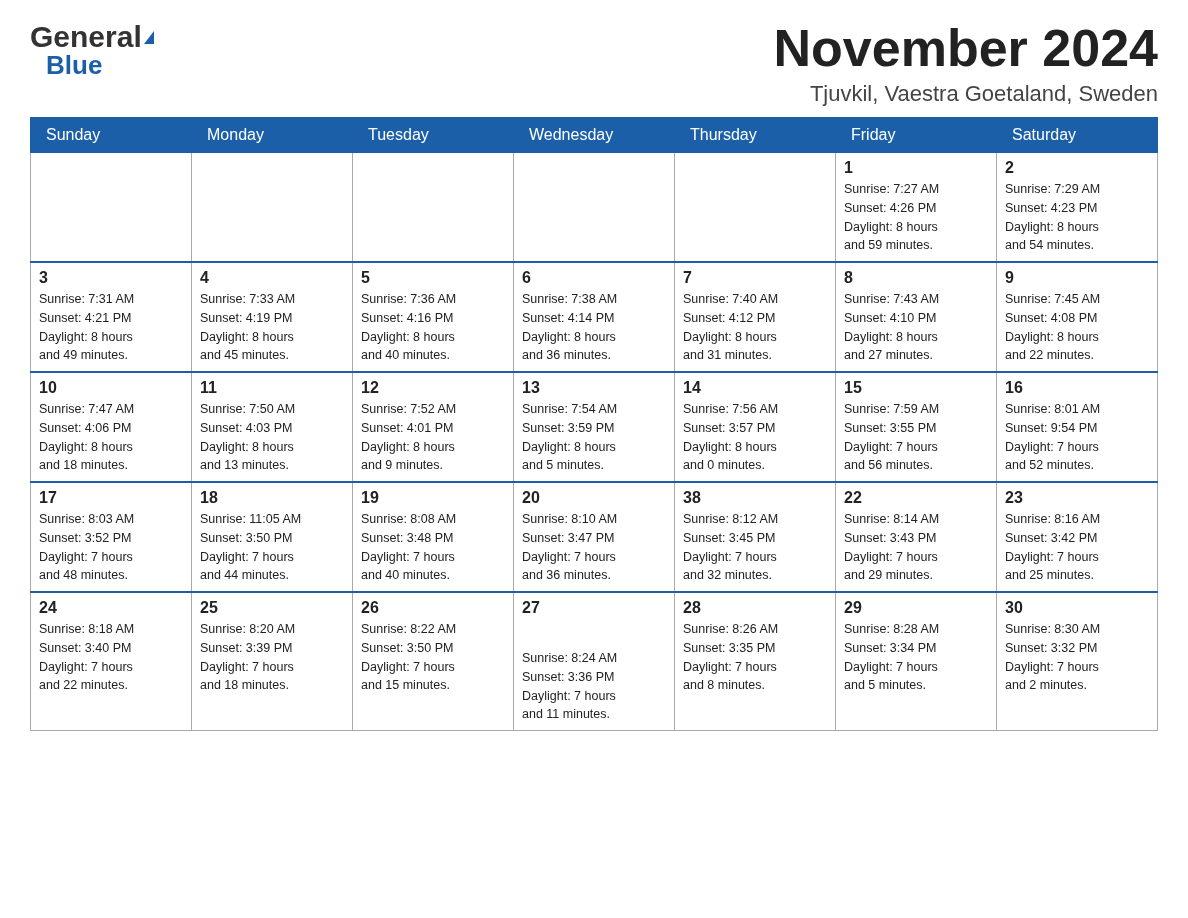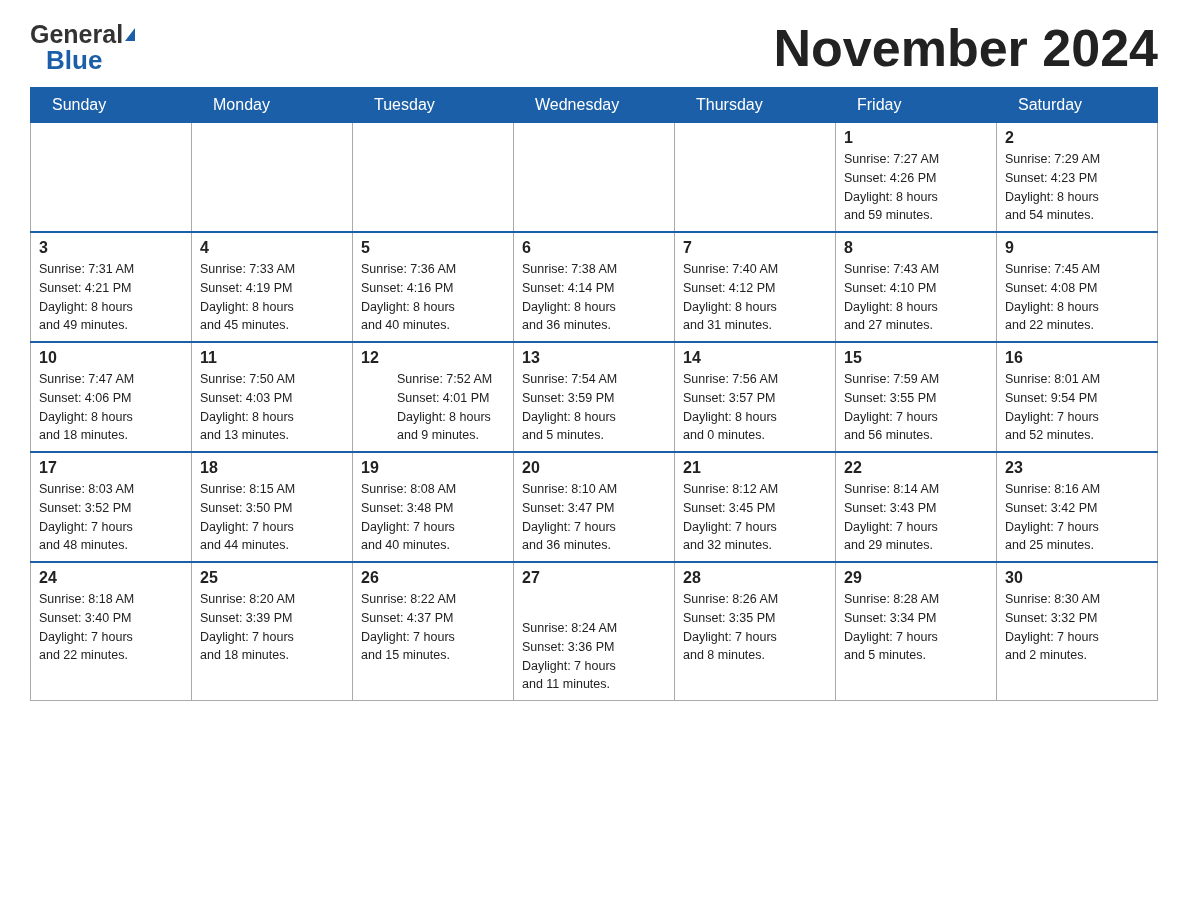--- a/index.html
+++ b/index.html
@@ -38,21 +38,21 @@
     }
     .calendar {
       width: 100%;
       border-collapse: collapse;
       margin-top: 10px;
     }
     .calendar th {
       background-color: #1a5fa8;
       color: #fff;
       text-align: left;
-      padding: 8px 21px;
+      padding: 8px 15px;
       font-size: 16px;
       font-weight: normal;
       border: 1px solid #1a5fa8;
     }
     .calendar td {
       vertical-align: top;
       padding: 6px 8px;
       border: 1px solid #aaa;
       width: 14.28%;
       font-size: 12.5px;
@@ -79,28 +79,29 @@
     }
     .empty-cell {
       background: #f9f9f9;
     }
   </style>
 </head>
 <body>
 
 <div class="header">
   <div class="logo">
-    <div style="display:flex; align-items:center; font-size:25px; font-weight:bold; color:#333;">
+    <div style="display:flex; align-items:center; font-size:30px; font-weight:bold; color:#333;">
       <span style="color:#333;">General</span>
       <span style="display:inline-block; margin-left:2px; width:0; height:0; border-left:10px solid transparent; border-right:0px solid transparent; border-bottom:13px solid #1a5fa8;"></span>
     </div>
     <div style="color:#1a5fa8; font-size:26px; font-weight:bold; margin-top:-4px; margin-left:16px;">Blue</div>
   </div>
   <div class="title-area">
     <div class="month-title">November 2024</div>
+    <div class="location">Tjuvkil, Vaestra Goetaland, Sweden</div>
   </div>
 </div>
 
 <table class="calendar">
   <thead>
     <tr>
     <th>Sunday</th>
         <th>Monday</th>
         <th>Tuesday</th>
         <th>Wednesday</th>
@@ -192,21 +193,21 @@
         </td>
         <td>
           <span class="day-number">11</span>
           <div class="day-info" style="white-space: pre-line;">Sunrise: 7:50 AM
 Sunset: 4:03 PM
 Daylight: 8 hours
 and 13 minutes.</div>
         </td>
         <td>
           <span class="day-number">12</span>
-          <div class="day-info" style="white-space: pre-line; margin-left: 36px;">Sunrise: 7:52 AM
+          <div class="day-info" style="white-space: pre-line;">Sunrise: 7:52 AM
 Sunset: 4:01 PM
 Daylight: 8 hours
 and 9 minutes.</div>
         </td>
         <td>
           <span class="day-number">13</span>
           <div class="day-info" style="white-space: pre-line;">Sunrise: 7:54 AM
 Sunset: 3:59 PM
 Daylight: 8 hours
 and 5 minutes.</div>
@@ -236,41 +237,41 @@
       <tr>
         <td>
           <span class="day-number">17</span>
           <div class="day-info" style="white-space: pre-line;">Sunrise: 8:03 AM
 Sunset: 3:52 PM
 Daylight: 7 hours
 and 48 minutes.</div>
         </td>
         <td>
           <span class="day-number">18</span>
-          <div class="day-info" style="white-space: pre-line;">Sunrise: 8:15 AM
+          <div class="day-info" style="white-space: pre-line;">Sunrise: 11:05 AM
 Sunset: 3:50 PM
 Daylight: 7 hours
 and 44 minutes.</div>
         </td>
         <td>
           <span class="day-number">19</span>
           <div class="day-info" style="white-space: pre-line;">Sunrise: 8:08 AM
 Sunset: 3:48 PM
 Daylight: 7 hours
 and 40 minutes.</div>
         </td>
         <td>
           <span class="day-number">20</span>
           <div class="day-info" style="white-space: pre-line;">Sunrise: 8:10 AM
 Sunset: 3:47 PM
 Daylight: 7 hours
 and 36 minutes.</div>
         </td>
         <td>
-          <span class="day-number">21</span>
+          <span class="day-number">38</span>
           <div class="day-info" style="white-space: pre-line;">Sunrise: 8:12 AM
 Sunset: 3:45 PM
 Daylight: 7 hours
 and 32 minutes.</div>
         </td>
         <td>
           <span class="day-number">22</span>
           <div class="day-info" style="white-space: pre-line;">Sunrise: 8:14 AM
 Sunset: 3:43 PM
 Daylight: 7 hours
@@ -295,21 +296,21 @@
         <td>
           <span class="day-number">25</span>
           <div class="day-info" style="white-space: pre-line;">Sunrise: 8:20 AM
 Sunset: 3:39 PM
 Daylight: 7 hours
 and 18 minutes.</div>
         </td>
         <td>
           <span class="day-number">26</span>
           <div class="day-info" style="white-space: pre-line;">Sunrise: 8:22 AM
-Sunset: 4:37 PM
+Sunset: 3:50 PM
 Daylight: 7 hours
 and 15 minutes.</div>
         </td>
         <td>
           <span class="day-number">27</span>
           <div class="day-info" style="white-space: pre-line; margin-top: 32px;">Sunrise: 8:24 AM
 Sunset: 3:36 PM
 Daylight: 7 hours
 and 11 minutes.</div>
         </td>

